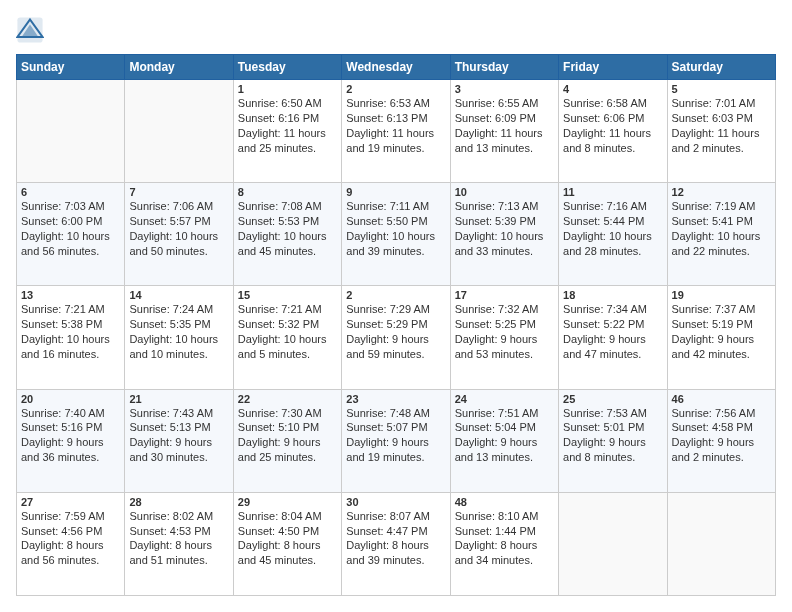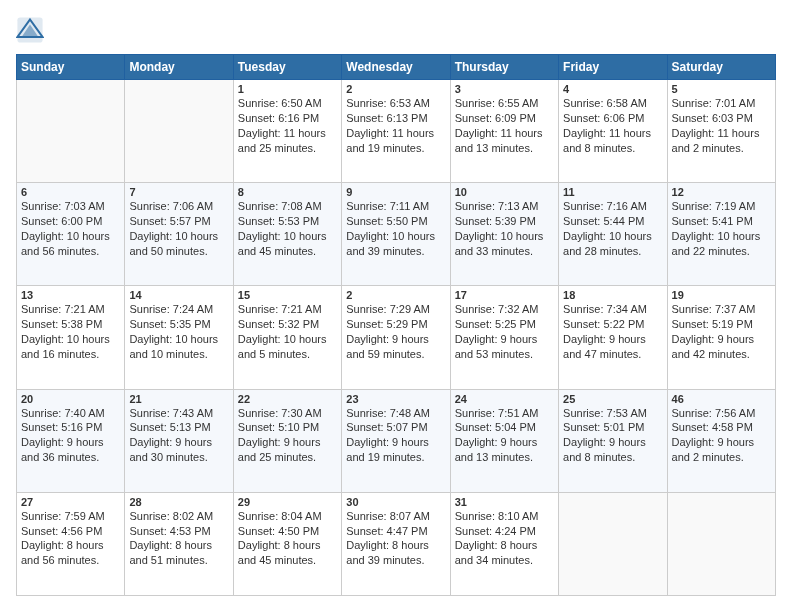--- a/index.html
+++ b/index.html
@@ -349,23 +349,23 @@
 and 45 minutes.</div>
           </td>
           <td>
             <span class="day-num">30</span>
             <div class="day-info">Sunrise: 8:07 AM
 Sunset: 4:47 PM
 Daylight: 8 hours
 and 39 minutes.</div>
           </td>
           <td>
-            <span class="day-num">31</span>
+            <span class="day-num">48</span>
             <div class="day-info">Sunrise: 8:10 AM
-Sunset: 4:24 PM
+Sunset: 1:44 PM
 Daylight: 8 hours
 and 34 minutes.</div>
           </td>
           <td class="empty"></td>
           <td class="empty"></td>
         </tr>
       </tbody>
   </table>
 </div>
 

